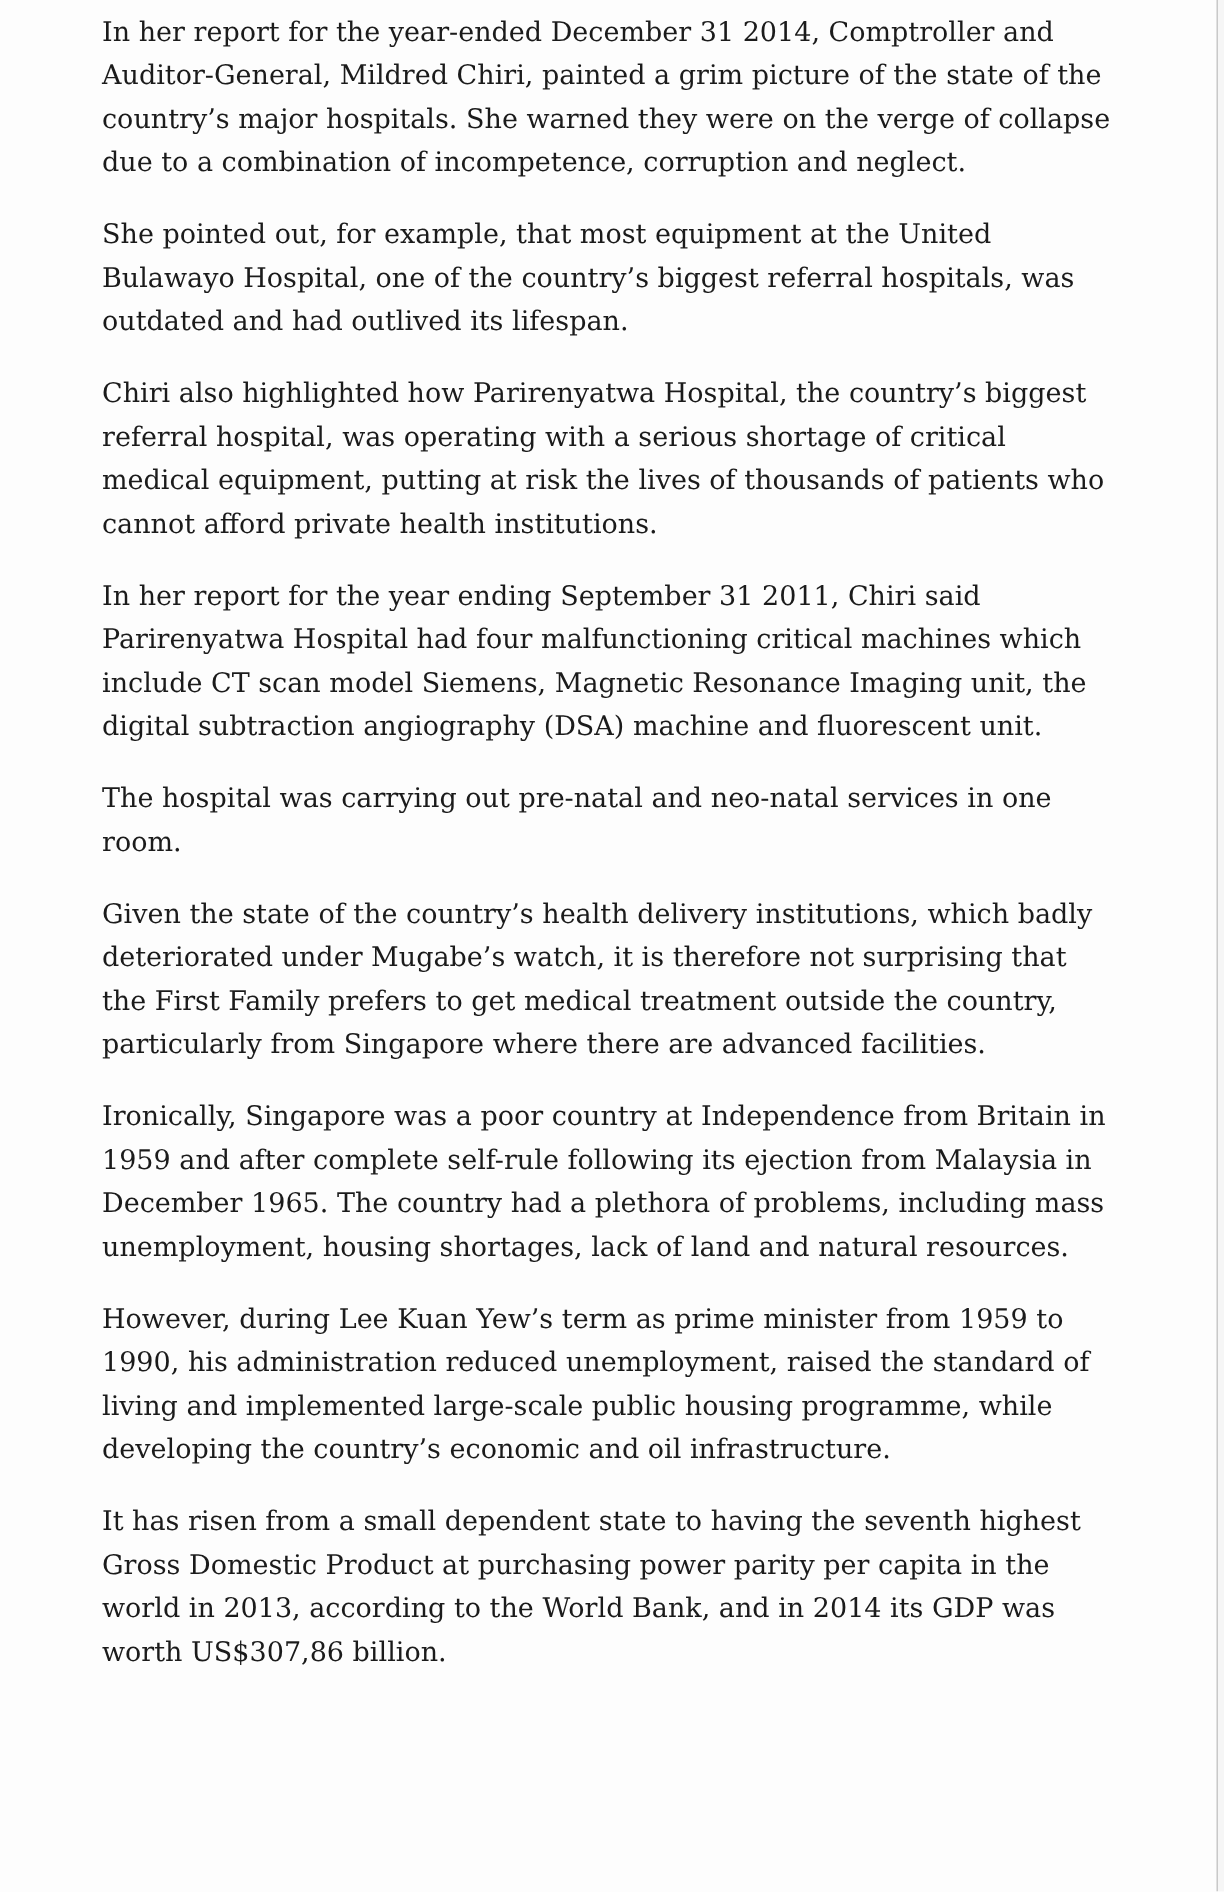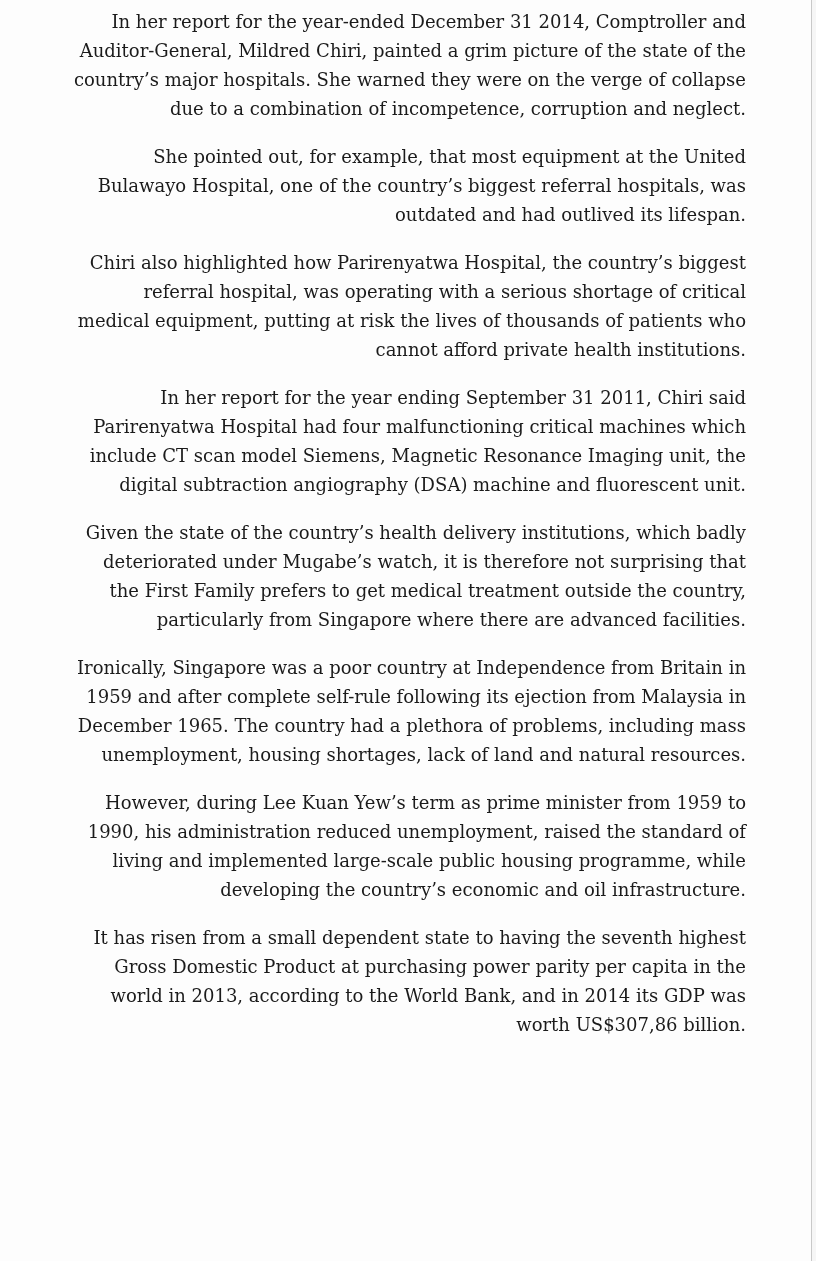--- a/index.html
+++ b/index.html
@@ -8,21 +8,20 @@
     width: 816px;
     height: 1261px;
     overflow: hidden;
     background: #fcfcfc;
   }
   .page {
     position: relative;
     width: 816px;
     height: 1261px;
     background: #fdfdfd;
-    text-align: right;
   }
   .article-body {
     position: absolute;
     left: 68px;
     top: 7px;
     width: 678px;
     font-family: "DejaVu Serif", "Liberation Serif", serif;
     font-size: 18px;
     line-height: 29px;
     color: #1b1b1b;
@@ -44,19 +43,20 @@
 </style>
 </head>
 <body>
 
 <div class="page">
   <main class="article-body">
     <p>In her report for the year-ended December 31 2014, Comptroller and Auditor-General, Mildred Chiri, painted a grim picture of the state of the country’s major hospitals. She warned they were on the verge of collapse due to a combination of incompetence, corruption and neglect.</p>
     <p>She pointed out, for example, that most equipment at the United Bulawayo Hospital, one of the country’s biggest referral hospitals, was outdated and had outlived its lifespan.</p>
     <p>Chiri also highlighted how Parirenyatwa Hospital, the country’s biggest referral hospital, was operating with a serious shortage of critical medical equipment, putting at risk the lives of thousands of patients who cannot afford private health institutions.</p>
     <p>In her report for the year ending September 31 2011, Chiri said Parirenyatwa Hospital had four malfunctioning critical machines which include CT scan model Siemens, Magnetic Resonance Imaging unit, the digital subtraction angiography (DSA) machine and fluorescent unit.</p>
+    <p>The hospital was carrying out pre-natal and neo-natal services in one room.</p>
     <p>Given the state of the country’s health delivery institutions, which badly deteriorated under Mugabe’s watch, it is therefore not surprising that the First Family prefers to get medical treatment outside the country, particularly from Singapore where there are advanced facilities.</p>
     <p>Ironically, Singapore was a poor country at Independence from Britain in 1959 and after complete self-rule following its ejection from Malaysia in December 1965. The country had a plethora of problems, including mass unemployment, housing shortages, lack of land and natural resources.</p>
     <p>However, during Lee Kuan Yew’s term as prime minister from 1959 to 1990, his administration reduced unemployment, raised the standard of living and implemented large-scale public housing programme, while developing the country’s economic and oil infrastructure.</p>
     <p>It has risen from a small dependent state to having the seventh highest Gross Domestic Product at purchasing power parity per capita in the world in 2013, according to the World Bank, and in 2014 its GDP was worth US$307,86 billion.</p>
   </main>
   <div class="right-gutter"></div>
 </div>
 
 </body></html>

